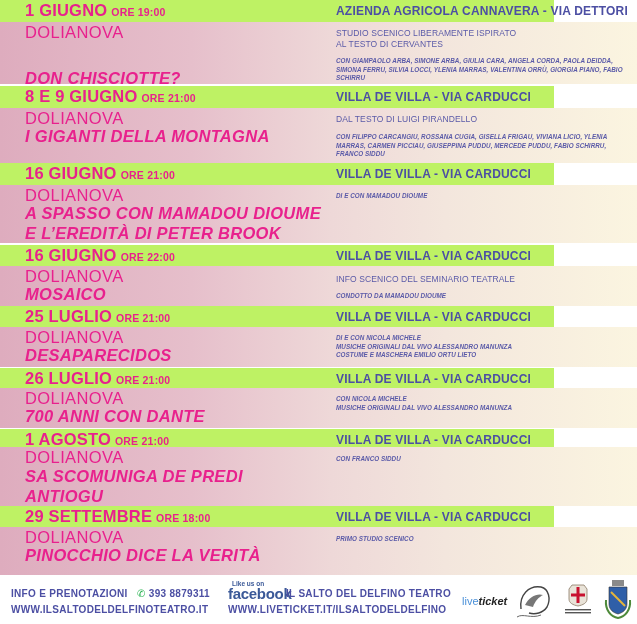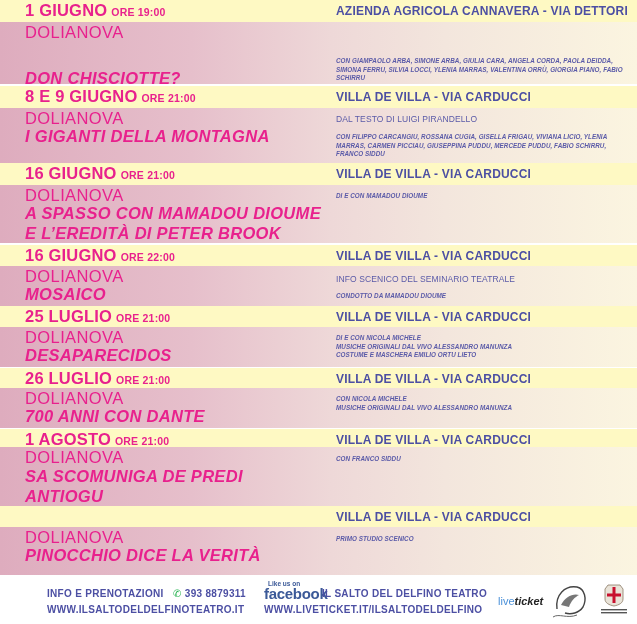--- a/index.html
+++ b/index.html
@@ -1,50 +1,54 @@
 <!DOCTYPE html>
 <html><head>
   <meta charset="utf-8">
   <style>
     * { box-sizing: border-box; margin: 0; padding: 0; }
     html, body { width: 637px; height: 624px; background: #ffffff; overflow: hidden; }
     body { font-family: "Liberation Sans", "DejaVu Sans", sans-serif; position: relative; }
 
     .event { position: absolute; left: 0; width: 637px; }
-    .date-row { position: absolute; left: 0; width: 637px; height: 22px; background: #fef9c3; }
+    .date-row { position: absolute; left: 0; width: 554px; height: 22px; background: #bef264; }
     .date-text { position: absolute; left: 25px; top: 1px; color: #e8218d; font-weight: bold; font-size: 16.5px; letter-spacing: 0.2px; white-space: nowrap; }
     .date-text .time { font-size: 10.5px; margin-left: 4px; letter-spacing: 0.2px; }
     .venue { position: absolute; left: 336px; top: 4px; color: #4c4fa3; font-weight: bold; font-size: 12px; letter-spacing: 0.2px; white-space: nowrap; text-align: center; }
 
     .band { position: absolute; left: 0; width: 637px;
       background: linear-gradient(90deg, #deacbe 0%, #e6bfcb 30%, #eed8d8 52%, #f3e6dd 70%, #fbf5e0 100%); }
     .city { position: absolute; left: 25px; top: 1px; color: #e8218d; font-size: 16.5px; letter-spacing: 0.4px; white-space: nowrap; }
     .title { position: absolute; left: 25px; color: #e8218d; font-weight: bold; font-style: italic; font-size: 16.5px; letter-spacing: 0.3px; line-height: 20px; }
     .desc { position: absolute; left: 336px; color: #5a5aa8; font-size: 8.5px; line-height: 11px; letter-spacing: 0.1px; }
     .cast { position: absolute; left: 336px; width: 290px; color: #5a5aa8; font-size: 6.3px; font-style: italic; font-weight: bold; line-height: 8.6px; letter-spacing: 0.05px; }
 
-    .footer { position: absolute; left: 0; top: 575px; width: 552px; height: 49px; background: #ffffff; margin-left: 36px; }
+    .footer { position: absolute; left: 0; top: 575px; width: 552px; height: 49px; background: #ffffff; }
     .f-text { position: absolute; color: #4c4fa3; font-weight: bold; font-size: 10px; letter-spacing: 0.3px; white-space: nowrap; }
     .wa { color: #22b14c; font-size: 10px; }
     .fb-like { position: absolute; left: 232px; top: 5px; color: #3b5998; font-size: 6.5px; font-weight: bold; }
     .fb { position: absolute; left: 228px; top: 10px; color: #3b5998; font-size: 15px; font-weight: bold; letter-spacing: -0.3px; }
     .logo { position: absolute; }
   </style>
 </head>
 <body>
 
 <div class="event">
   <div class="date-row" style="top:0px;">
     <div class="date-text"><span>1 GIUGNO</span><span class="time">ORE 19:00</span></div>
     <div class="venue">AZIENDA AGRICOLA CANNAVERA - VIA DETTORI</div>
   </div>
   <div class="band" style="top:22px;height:62px;">
     <div class="city">DOLIANOVA</div>
     <div class="title" style="top:18px;margin-top:28px;">
         <div>DON CHISCIOTTE?</div>
+      </div>
+    <div class="desc" style="top:6px;">
+        <div>STUDIO SCENICO LIBERAMENTE ISPIRATO</div>
+        <div>AL TESTO DI CERVANTES</div>
       </div>
     <div class="cast" style="top:35px;">CON GIAMPAOLO ARBA, SIMONE ARBA, GIULIA CARA, ANGELA CORDA, PAOLA DEIDDA, SIMONA FERRU, SILVIA LOCCI, YLENIA MARRAS, VALENTINA ORRÙ, GIORGIA PIANO, FABIO SCHIRRU</div>
   </div>
 </div>
 
 <div class="event">
   <div class="date-row" style="top:86px;">
     <div class="date-text"><span>8 E 9 GIUGNO</span><span class="time">ORE 21:00</span></div>
     <div class="venue">VILLA DE VILLA - VIA CARDUCCI</div>
   </div>
@@ -133,20 +137,21 @@
     <div class="title" style="top:19px;">
         <div>SA SCOMUNIGA DE PREDI</div>
         <div>ANTIOGU</div>
       </div>
     <div class="cast" style="top:8px;">CON FRANCO SIDDU</div>
   </div>
 </div>
 
 <div class="event">
   <div class="date-row" style="top:506px;">
+    <div class="date-text"><span>29 SETTEMBRE</span><span class="time">ORE 18:00</span></div>
     <div class="venue">VILLA DE VILLA - VIA CARDUCCI</div>
   </div>
   <div class="band" style="top:527px;height:48px;">
     <div class="city">DOLIANOVA</div>
     <div class="title" style="top:18px;">
         <div>PINOCCHIO DICE LA VERITÀ</div>
       </div>
     <div class="cast" style="top:8px;">PRIMO STUDIO SCENICO</div>
   </div>
 </div>

